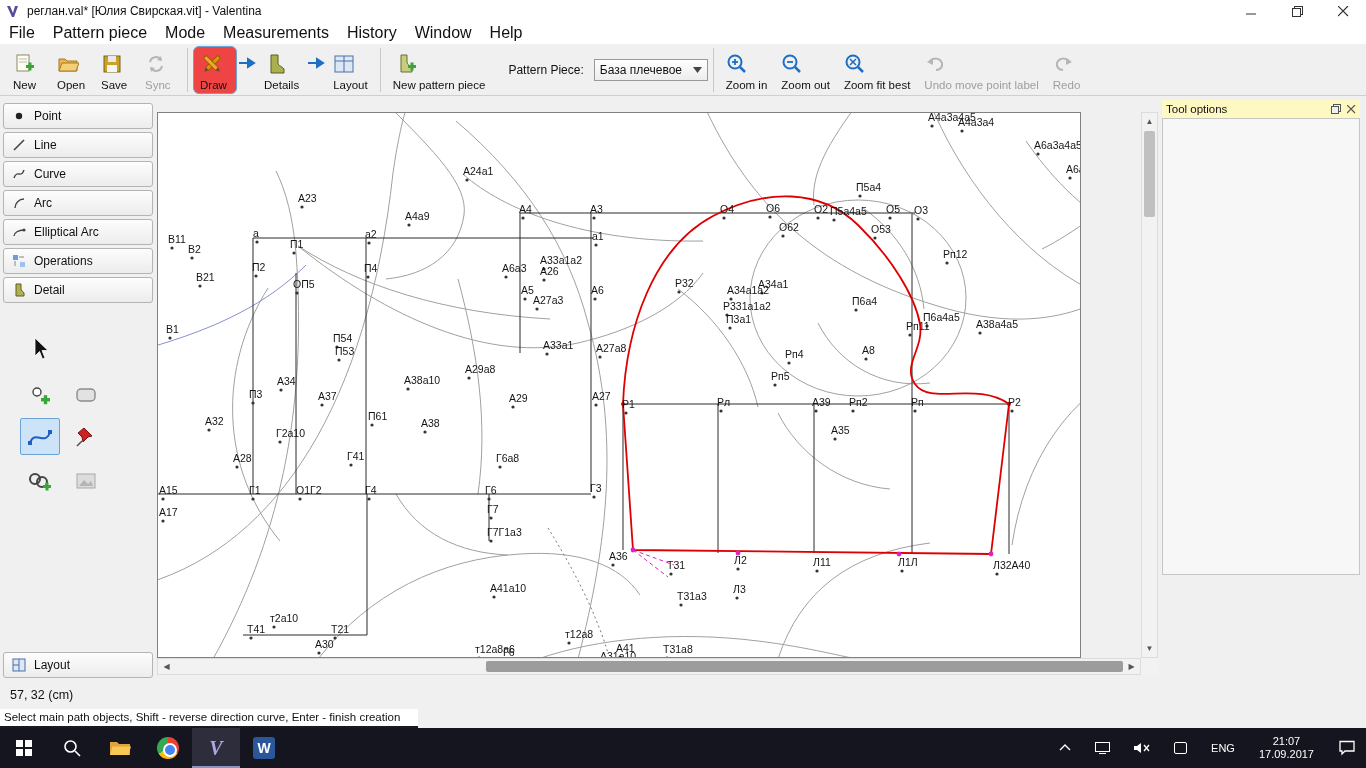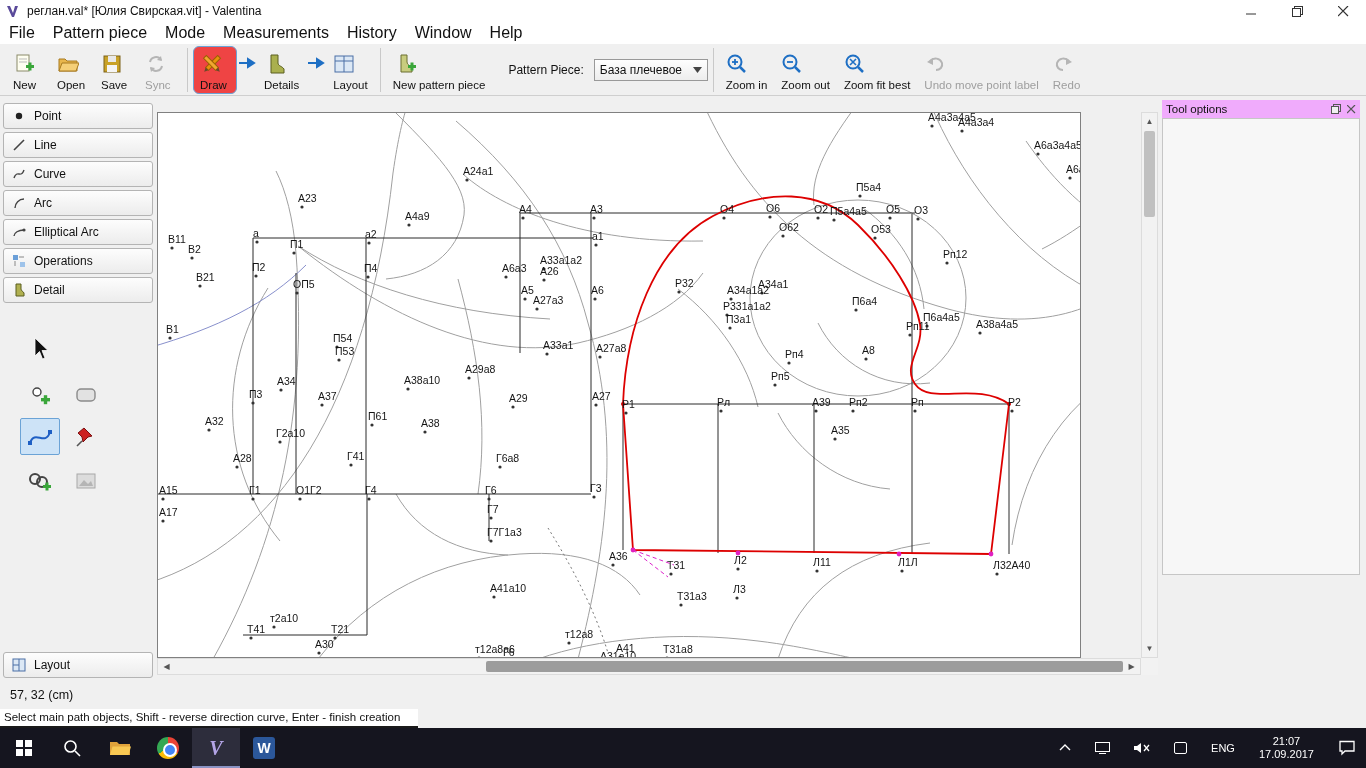--- a/index.html
+++ b/index.html
@@ -32,21 +32,21 @@
 #point-layer text{font-size:10.5px;fill:#151515;font-family:"Liberation Sans",sans-serif}
 
 .scroll-v{position:absolute;left:1141px;top:112px;width:17px;height:546px;background:#f2f2f2;border:1px solid #dcdcdc}
 .scroll-h{position:absolute;left:157px;top:658px;width:984px;height:17px;background:#f2f2f2;border:1px solid #dcdcdc}
 .sb-arrow{position:absolute;color:#555;font-size:8px;line-height:15px;width:15px;text-align:center}
 .thumb-v{position:absolute;left:2px;top:18px;width:11px;height:86px;background:#c0c0c0;border-radius:2px}
 .thumb-h{position:absolute;top:2px;left:328px;width:637px;height:11px;background:#9c9c9c;border-radius:2px}
 .sb-corner{position:absolute;left:1141px;top:658px;width:17px;height:17px;background:#f2f2f2}
 
 .dock{position:absolute;background:#f0f0f0}
-.dock-header{height:18px;display:flex;align-items:center;padding:0 4px;font-size:11.5px;background:#f0abfc}
+.dock-header{height:18px;display:flex;align-items:center;padding:0 4px;font-size:11.5px;background:#fef9c3}
 .dock-hbtns{margin-left:auto;display:flex;gap:6px;align-items:center}
 .dock-body{border:1px solid #c6c6c6;background:#f7f7f7}
 
 .status-coords{position:absolute;left:10px;top:688px;font-size:12.5px}
 .hintbar{position:absolute;left:0;top:709px;width:418px;height:19px;background:#fff;border-bottom:2px solid #1a1a1a;font-size:11.5px;line-height:17px;padding-left:4px}
 
 .taskbar{position:absolute;left:0;top:728px;width:100%;height:40px;background:#15151f;display:flex}
 .task-ico{width:48px;height:40px;display:flex;align-items:center;justify-content:center}
 .task-ico.active{background:#2d2d3c;box-shadow:inset 0 -2px 0 #8a93c4}
 .chrome-ball{width:22px;height:22px;border-radius:50%;background:conic-gradient(#ea4335 0 33%,#fbbc05 33% 66%,#34a853 66% 100%);position:relative}

